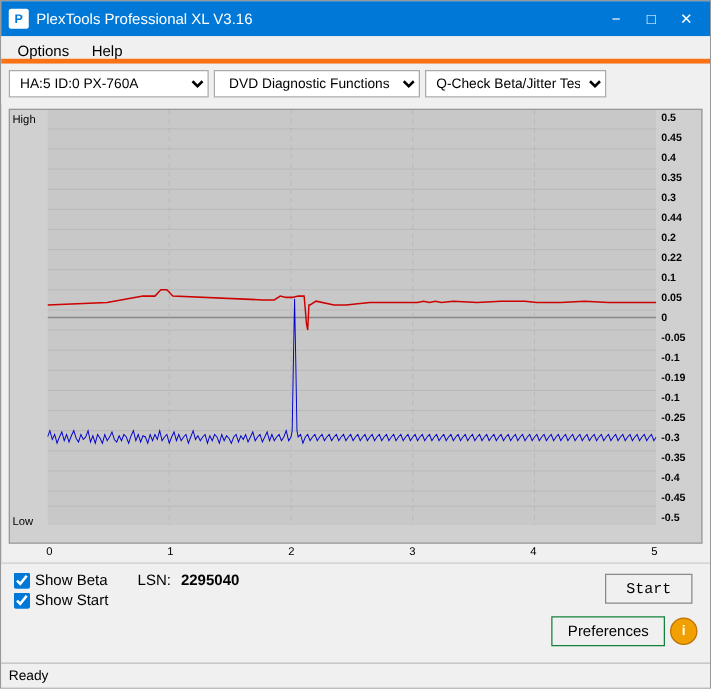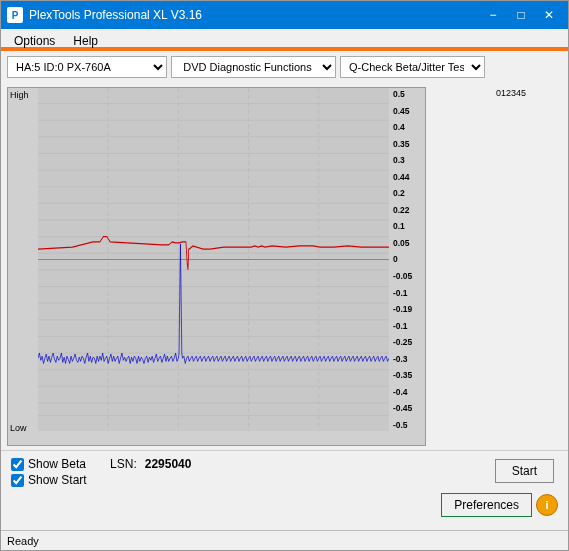--- a/index.html
+++ b/index.html
@@ -92,24 +92,23 @@
       padding: 0 4px;
       font-size: 11px;
       cursor: pointer;
     }
     .dropdown-1 { width: 160px; }
     .dropdown-2 { width: 165px; text-align: center; }
     .dropdown-3 { width: 145px; }
     .chart-area {
       flex: 1;
       display: flex;
-      flex-direction: row;
+      flex-direction: column;
       padding: 4px 6px;
       position: relative;
-      gap: 40px;
     }
     .chart-container {
       flex: 1;
       background: #d0d0d0;
       position: relative;
       border: 1px solid #999;
       overflow: hidden;
     }
     .chart-canvas {
       width: 100%;
@@ -161,20 +160,21 @@
       accent-color: #0078d7;
     }
     .start-btn {
       height: 24px;
       padding: 0 16px;
       background: #f0f0f0;
       border: 1px solid #888;
       cursor: pointer;
       font-size: 12px;
       margin-right: 4px;
+      font-family: Liberation Mono, monospace;
     }
     .prefs-btn {
       height: 24px;
       padding: 0 12px;
       background: #f0f0f0;
       border: 1px solid #15803d;
       cursor: pointer;
       font-size: 12px;
     }
     .info-btn {

